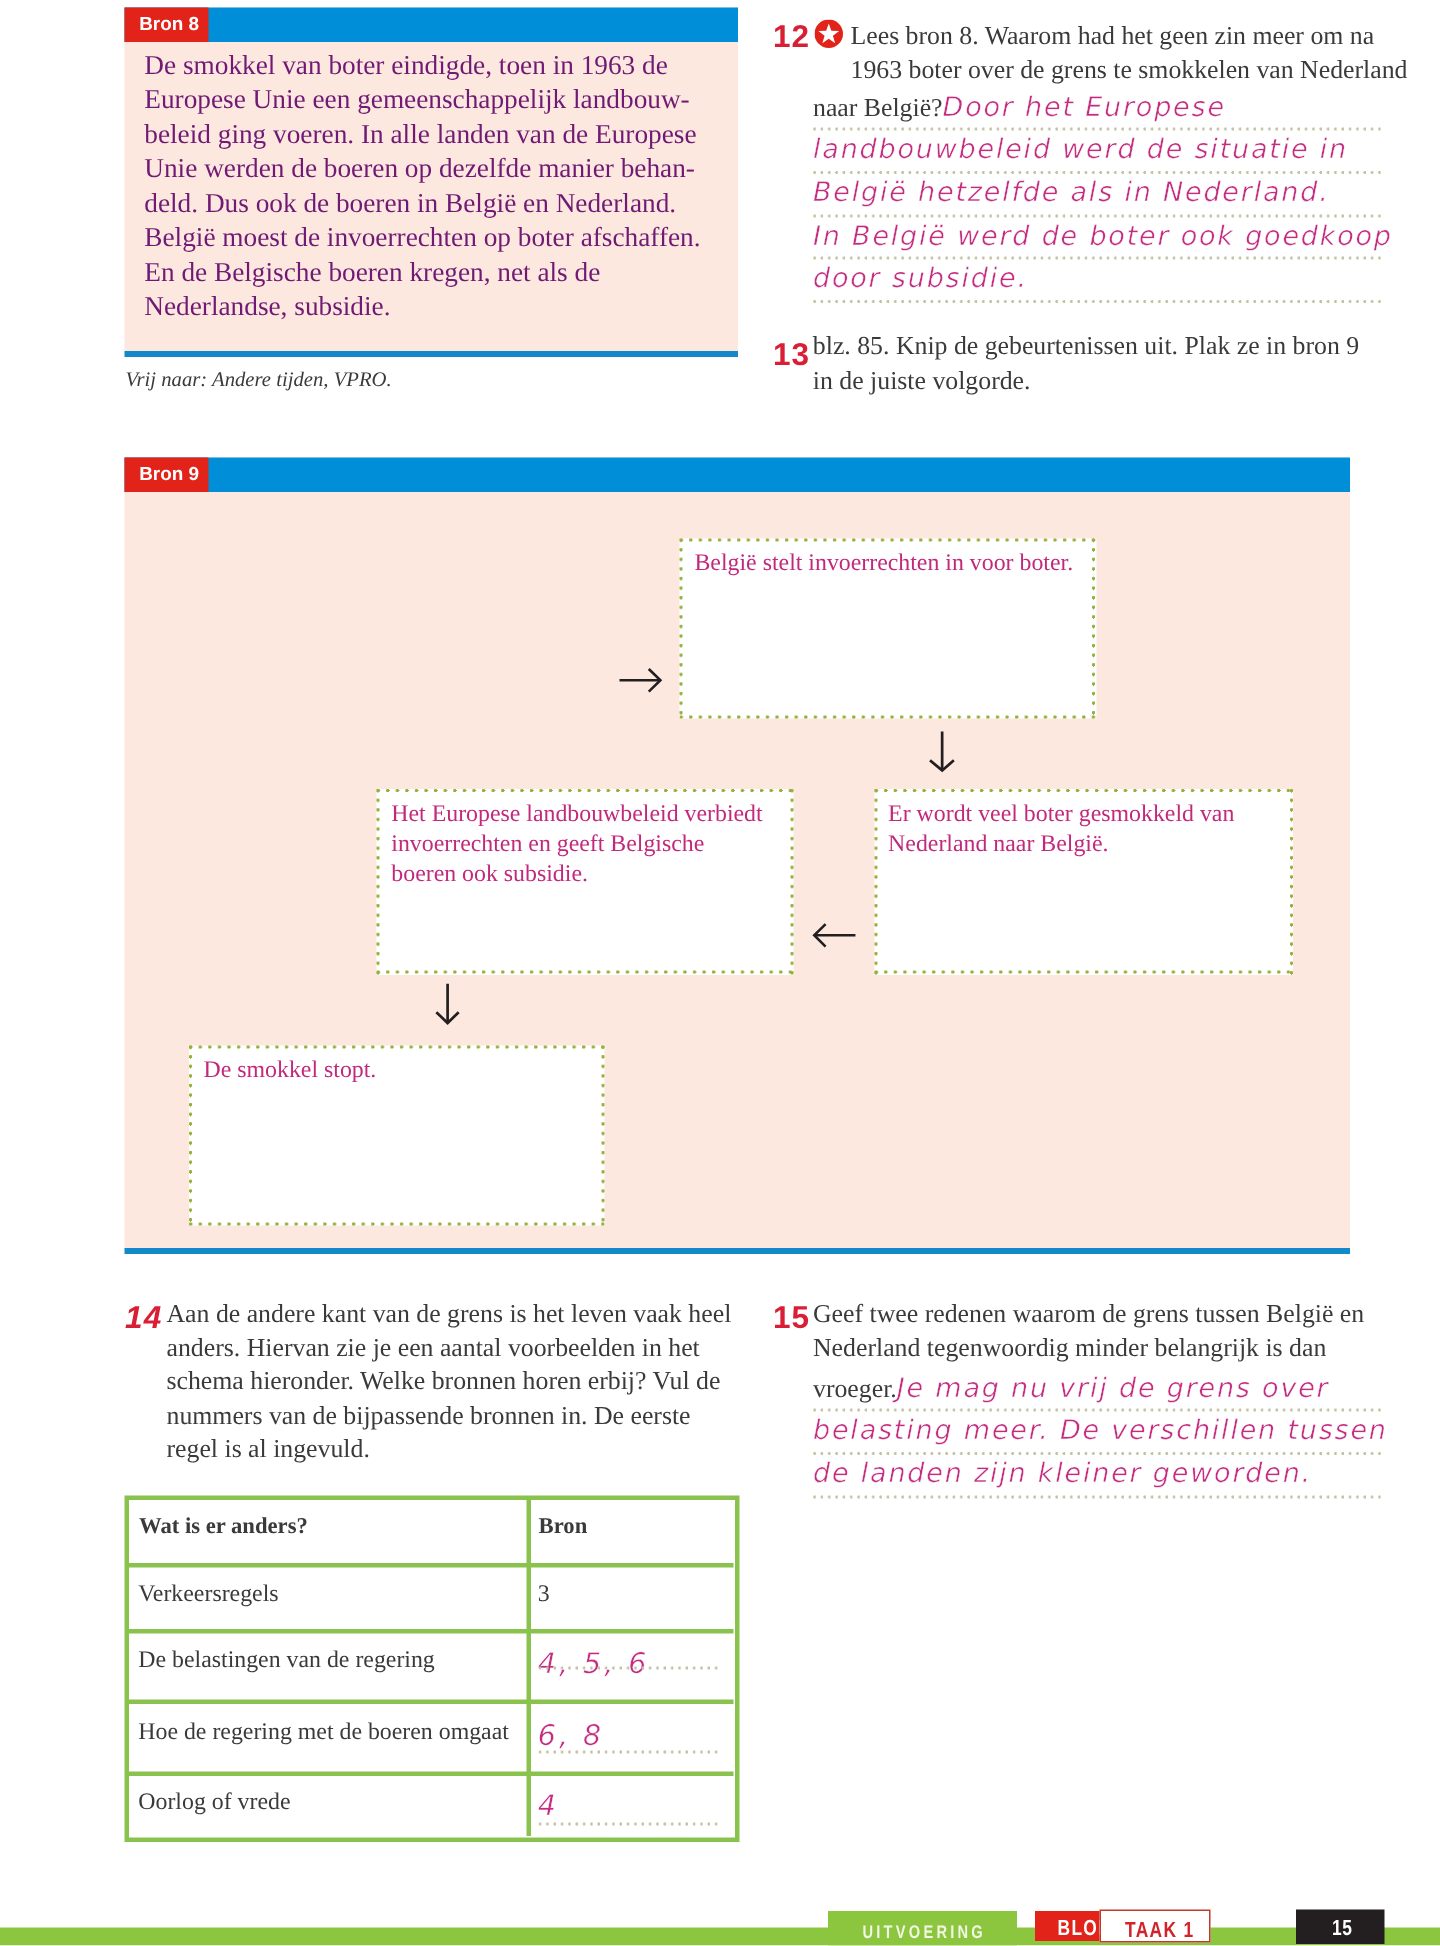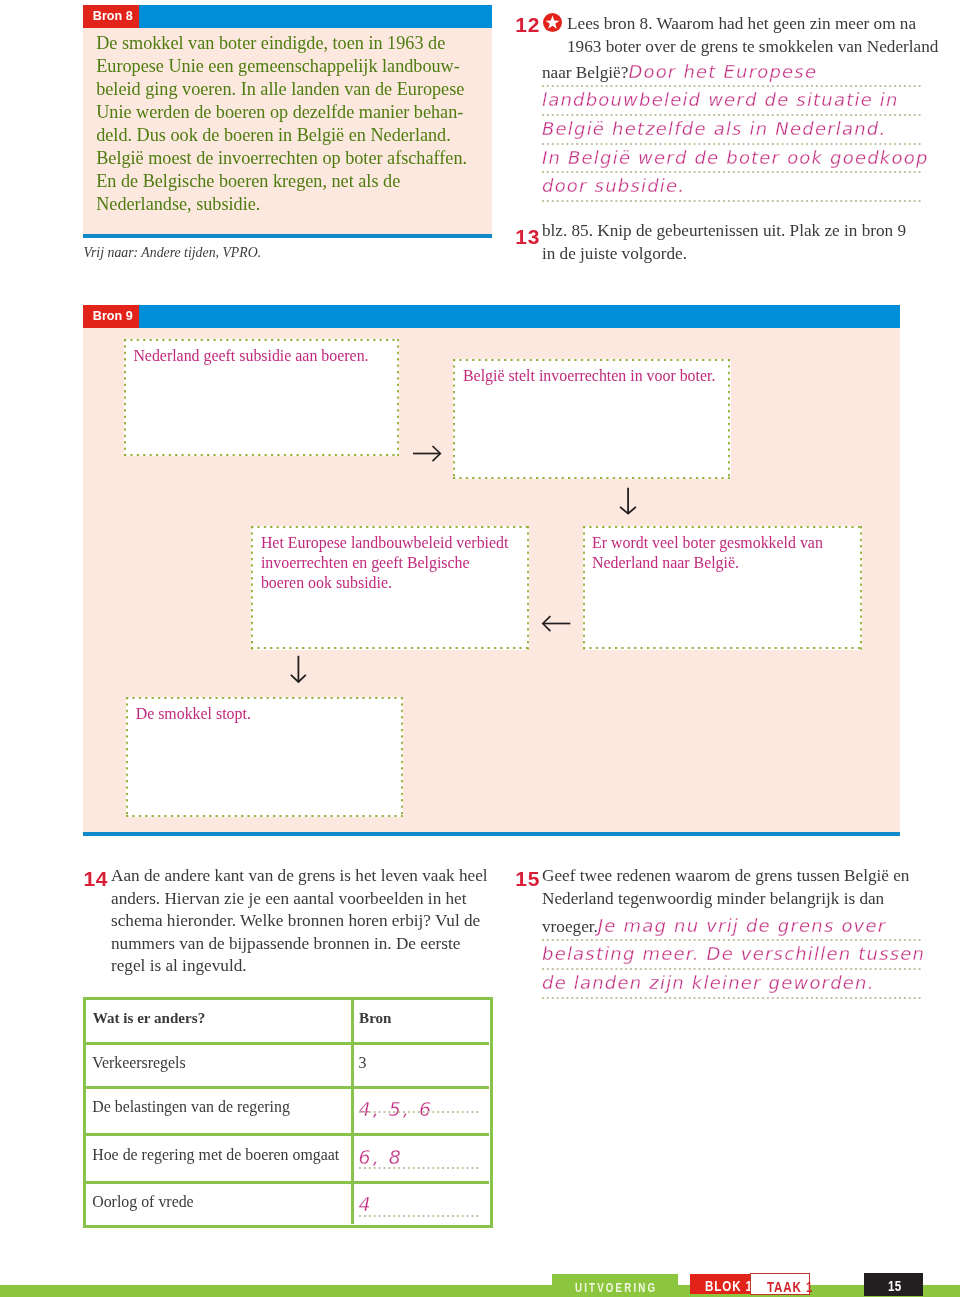--- a/index.html
+++ b/index.html
@@ -9,21 +9,21 @@
   .page{position:absolute;left:0;top:0;width:960px;height:1297px;}
   .abs{position:absolute;}
 
   
   .bron-head{position:absolute;height:23.2px;background:#008ed9;}
   .bron-tab{position:absolute;left:0;top:0;height:23.2px;width:56.3px;background:#e2231a;
             color:#fff;font-family:"Liberation Sans",sans-serif;font-weight:bold;
             font-size:12.6px;line-height:23.9px;text-indent:9.6px;letter-spacing:0;box-sizing:border-box;}
   .bron-body{position:absolute;background:#fce8de;}
   .bron-rule{position:absolute;height:4.0px;background:#1289c9;}
-  .bron-text{position:absolute;color:#4d7c0f;font-size:18.2px;line-height:23.06px;}
+  .bron-text{position:absolute;color:#701a75;font-size:18.2px;line-height:23.06px;}
   .bron-caption{position:absolute;font-style:italic;font-size:13.8px;color:#3a3a3a;}
 
   
   .qnum{position:absolute;color:#d81f35;font-family:"Liberation Sans",sans-serif;
         font-weight:bold;font-size:21px;letter-spacing:0.7px;}
   .qtext{position:absolute;color:#3a3a3a;font-size:17.2px;line-height:22.6px;}
   .hw{font-family:"DejaVu Sans",sans-serif;font-style:italic;color:#c42c80;
       font-size:18px;letter-spacing:1.2px;white-space:nowrap;
       -webkit-text-stroke:0.32px #ffffff;}
   .ansline{height:28.65px;line-height:28.65px;box-sizing:border-box;position:relative;}
@@ -99,25 +99,20 @@
     <div>blz. 85. Knip de gebeurtenissen uit. Plak ze in bron 9</div>
     <div>in de juiste volgorde.</div>
   </div>
 
   <div class="abs" style="left:83.2px;top:305px;width:816.5px;height:530px;">
     <div class="bron-body" style="left:0;top:0;width:816.5px;height:527px;"></div>
     <div class="bron-head" style="left:0;top:0;width:816.5px;"></div>
     <div class="bron-tab">Bron 9</div>
     <div class="bron-rule" style="left:0;top:527px;width:816.5px;"></div>
 
-    <div class="flowbox" style="left:40.7px;top:33.7px;width:275.5px;height:117.3px;">
-      <div class="flowtext" style="left:9.5px;top:7px;width:254px;">
-        <div>Nederland geeft subsidie aan boeren.</div>
-      </div>
-    </div>
     <div class="flowbox" style="left:370.3px;top:54.3px;width:277.2px;height:119.6px;">
       <div class="flowtext" style="left:9.5px;top:7px;width:258px;">
         <div>België stelt invoerrechten in voor boter.</div>
       </div>
     </div>
     <div class="flowbox" style="left:168.2px;top:220.8px;width:278px;height:123.9px;">
       <div class="flowtext" style="left:9.5px;top:7px;width:262px;">
         <div>Het Europese landbouwbeleid verbiedt</div>
         <div>invoerrechten en geeft Belgische</div>
         <div>boeren ook subsidie.</div>
@@ -154,21 +149,21 @@
   </div>
 
   <div class="abs" style="left:542px;top:57.8px;width:380px;">
     <div class="ansline"><span class="qcont">naar België?</span><span class="hw">Door het Europese</span></div>
     <div class="ansline"><span class="hw">landbouwbeleid werd de situatie in</span></div>
     <div class="ansline"><span class="hw">België hetzelfde als in Nederland.</span></div>
     <div class="ansline"><span class="hw">In België werd de boter ook goedkoop</span></div>
     <div class="ansline"><span class="hw">door subsidie.</span></div>
   </div>
 
-  <div class="qnum" style="left:83.4px;top:867.0px;">14</div>
+  <div class="qnum" style="left:83.4px;top:867.0px;font-style:italic;">14</div>
   <div class="qtext" style="left:111px;top:865px;width:400px;">
     <div>Aan de andere kant van de grens is het leven vaak heel</div>
     <div>anders. Hiervan zie je een aantal voorbeelden in het</div>
     <div>schema hieronder. Welke bronnen horen erbij? Vul de</div>
     <div>nummers van de bijpassende bronnen in. De eerste</div>
     <div>regel is al ingevuld.</div>
   </div>
 
   <div class="qnum" style="left:515.3px;top:867.0px;">15</div>
   <div class="qtext" style="left:542px;top:865px;width:400px;">
@@ -224,21 +219,21 @@
 
   <div class="abs" style="left:0;top:1255px;width:960px;height:42px;">
     <div class="fbar" style="left:0;top:30px;width:960px;height:12px;background:#8cc63e;"></div>
     <div class="fbar" style="left:551.8px;top:18.7px;width:126px;height:23.3px;background:#8cc63e;"></div>
     <div class="fbar" style="left:551.8px;top:18.7px;width:126px;height:23.3px;">
       <span class="ftxt" style="color:#f2f6e2;left:22.8px;top:7.4px;letter-spacing:2.7px;font-size:12.2px;">UITVOERING</span>
     </div>
     <div class="fbar" style="left:690.3px;top:18.6px;width:74.5px;height:20px;background:#e2231a;">
       <span class="ftxt" style="color:#ffffff;left:15px;top:4.6px;letter-spacing:1.1px;">BLOK 1</span>
     </div>
-    <div class="fbar" style="left:750px;top:18px;width:60px;height:21.5px;background:#ffffff;border:1.7px solid #c0392b;box-sizing:border-box;">
+    <div class="fbar" style="left:733px;top:18px;width:74px;height:21.5px;background:#ffffff;border:1.7px solid #c0392b;box-sizing:border-box;">
       <span class="ftxt" style="color:#d2232a;left:15.5px;top:4.6px;letter-spacing:1.1px;">TAAK 1</span>
     </div>
     <div class="fbar" style="left:863.7px;top:18px;width:59.2px;height:22.9px;background:#231f20;">
       <span class="ftxt" style="color:#ffffff;left:24px;top:4.6px;letter-spacing:0.4px;">15</span>
     </div>
   </div>
 
 </div>
 
 </body></html>

